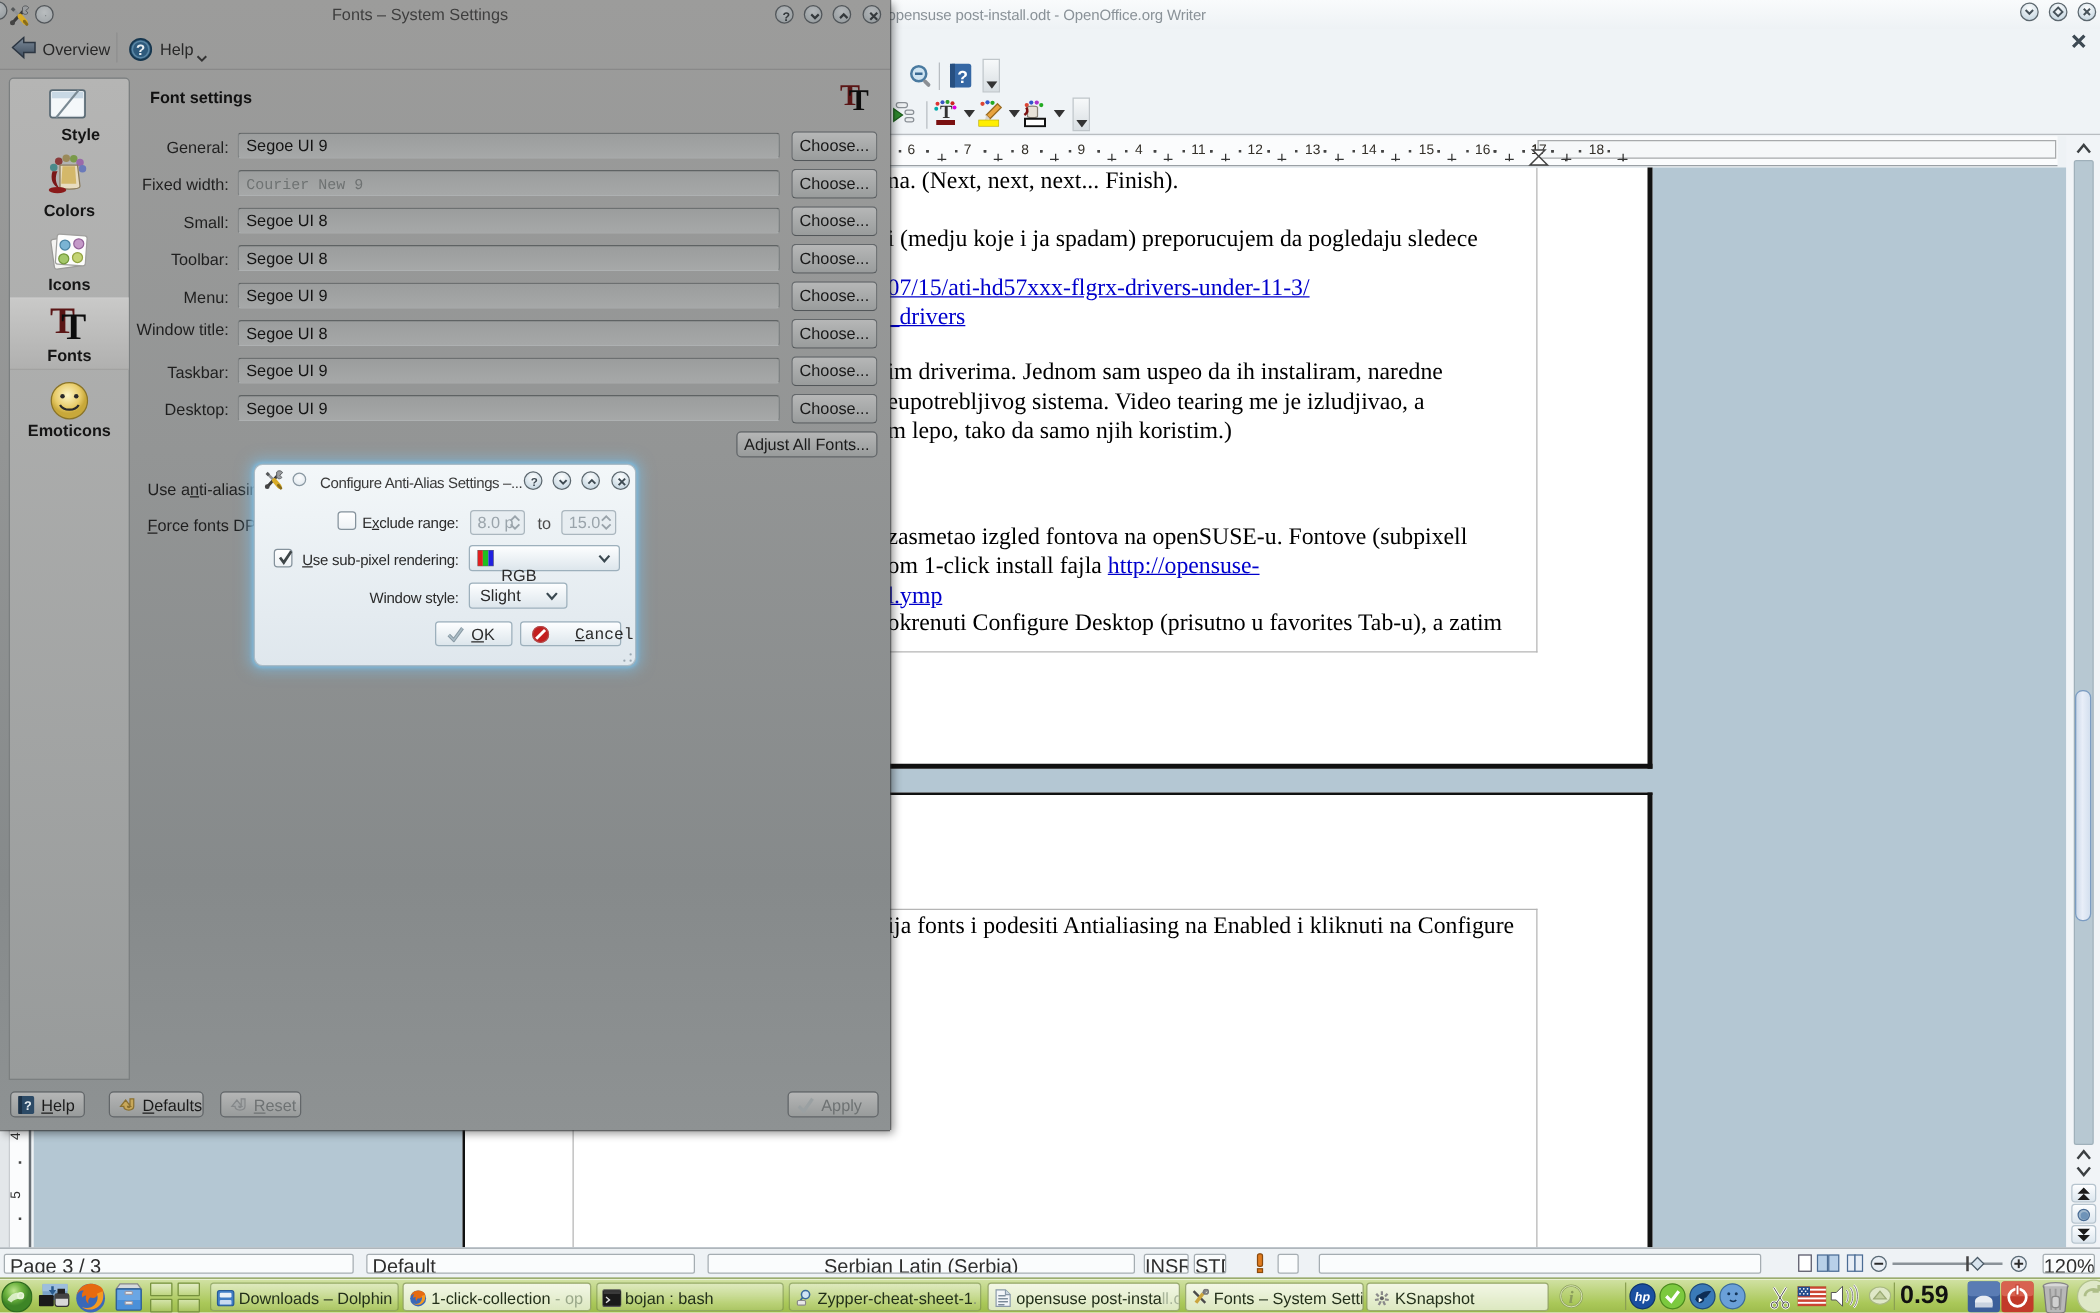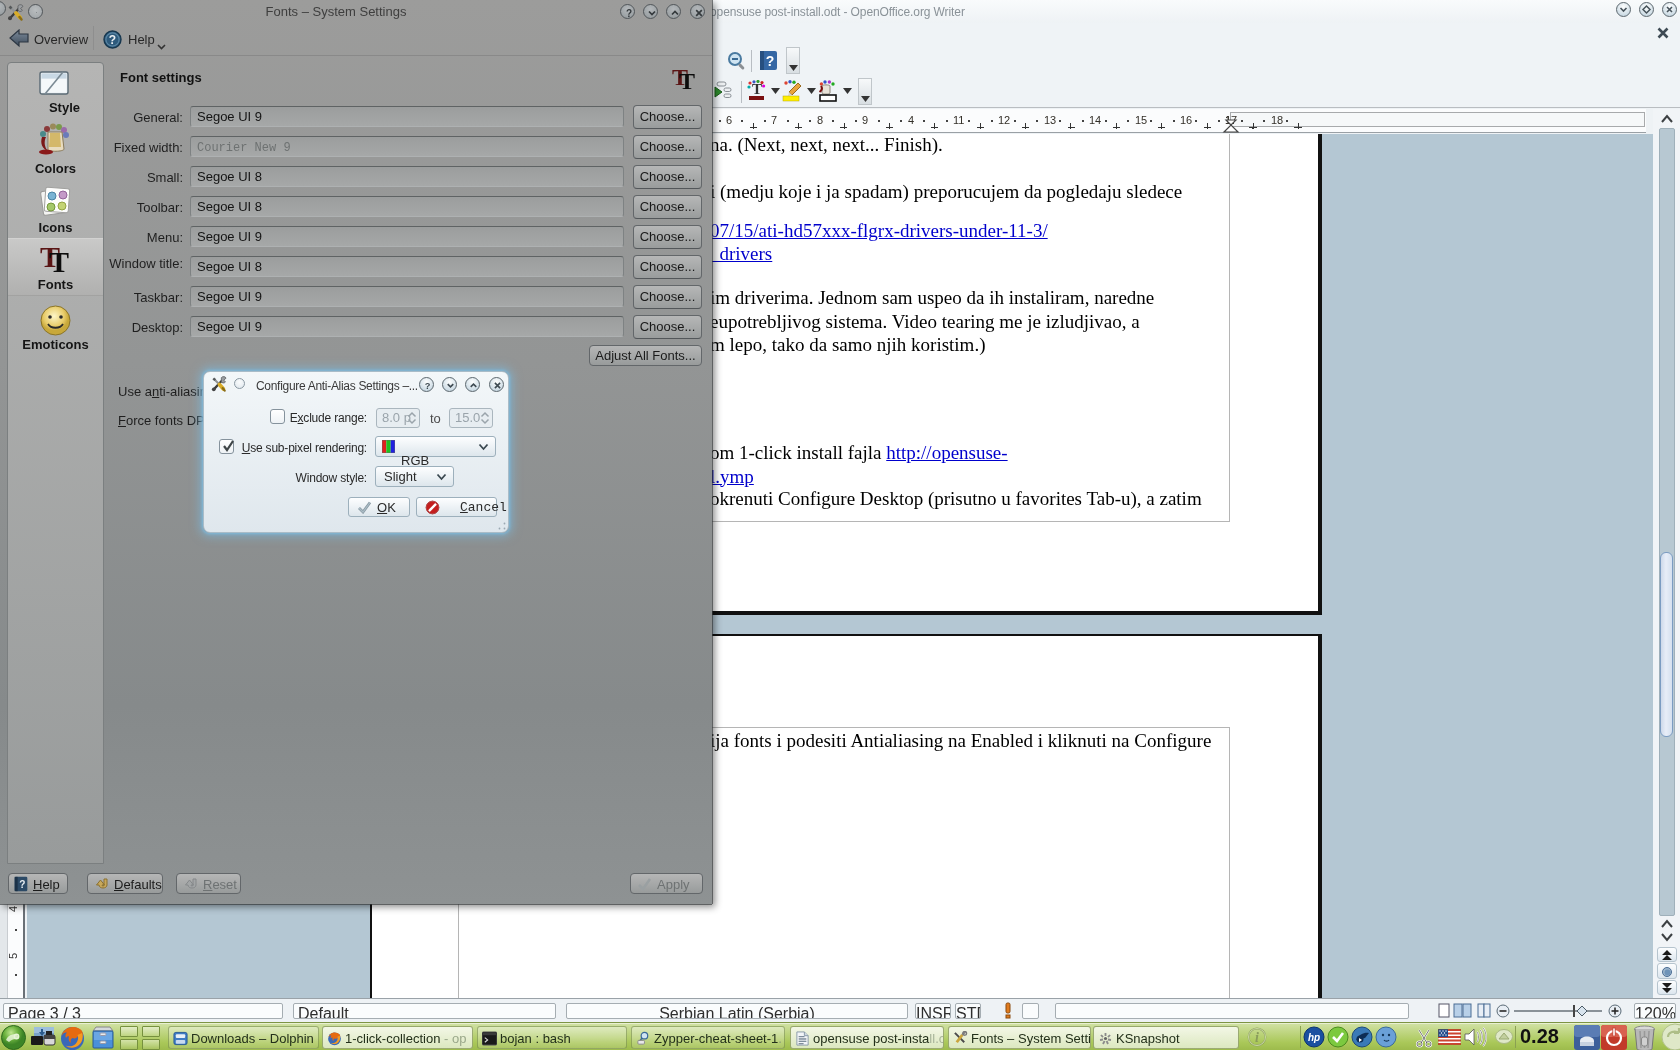--- a/index.html
+++ b/index.html
@@ -253,20 +253,21 @@
   <div class="page" style="top:-2px;height:483px;width:952px;border-right:4px solid #111;border-bottom:4px solid #111;"></div>
 
   <div class="page" style="top:500px;height:364px;width:952px;border-right:4px solid #111;border-left:2px solid #111;border-top:2px solid #111;"></div>
   <div class="serif" style="left:683px;top:-0.5px;">na. (Next, next, next... Finish).</div>
 <div class="serif" style="left:683px;top:46.5px;">i (medju koje i ja spadam) preporucujem da pogledaju sledece</div>
 <div class="serif" style="left:683px;top:85.5px;"><a>07/15/ati-hd57xxx-flgrx-drivers-under-11-3/</a></div>
 <div class="serif" style="left:683px;top:109.0px;"><a>_drivers</a></div>
 <div class="serif" style="left:683px;top:153.0px;">im driverima. Jednom sam uspeo da ih instaliram, naredne</div>
 <div class="serif" style="left:683px;top:176.5px;">eupotrebljivog sistema. Video tearing me je izludjivao, a</div>
 <div class="serif" style="left:683px;top:200.0px;">m lepo, tako da samo njih koristim.)</div>
+<div class="serif" style="left:683px;top:284.5px;">zasmetao izgled fontova na openSUSE-u. Fontove (subpixell</div>
 <div class="serif" style="left:683px;top:308.0px;">om 1-click install fajla <a>http://opensuse-</a></div>
 <div class="serif" style="left:683px;top:331.5px;"><a>l.ymp</a></div>
 <div class="serif" style="left:683px;top:595.5px;">ija fonts i podesiti Antialiasing na Enabled i kliknuti na Configure</div>
 <div class="serif" style="left:683px;top:354.0px;">okrenuti Configure Desktop (prisutno u favorites Tab-u), a zatim</div>
 <div class="fline" style="left:1202px;top:0px;width:1px;height:388px;"></div>
 <div class="fline" style="left:431px;top:387px;width:772px;height:1px;"></div>
 <div class="fline" style="left:431px;top:593px;width:772px;height:1px;"></div>
 <div class="fline" style="left:431px;top:593px;width:1px;height:271px;"></div>
 <div class="fline" style="left:1202px;top:593px;width:1px;height:271px;"></div>
  </div>
@@ -510,21 +511,21 @@
         <path d="M14 6 C16 8 16 14 14 16"></path>
         <path d="M17 4 C20 7 20 15 17 18"></path>
         <path d="M20 2 C24 6 24 16 20 20"></path>
       </g>
     </svg>
 <svg style="position:absolute;left:1495px;top:6px" width="18" height="15" viewBox="0 0 18 15">
       <ellipse cx="9" cy="7.5" rx="8.5" ry="7" fill="#dfe8c8" stroke="#a8b882"></ellipse>
       <path d="M4 10 L9 4 L14 10 Z" fill="#c2cf9e" stroke="#9aaa74"></path>
     </svg>
 <div style="position:absolute;left:1515px;top:3px;width:1px;height:22px;background:#8aa052;"></div>
-<div style="position:absolute;left:1520px;top:2px;width:42px;font-size:20px;font-weight:bold;color:#111;">0.28</div>
+<div style="position:absolute;left:1520px;top:2px;width:42px;font-size:20px;font-weight:bold;color:#111;">0.59</div>
 <svg style="position:absolute;left:1574px;top:2px" width="26" height="25" viewBox="0 0 26 25">
       <rect x="0" y="0" width="26" height="25" rx="3" fill="#3c5f9a"></rect>
       <rect x="0" y="0" width="26" height="12" rx="3" fill="#5a7cb4"></rect>
       <path d="M6 16 C6 10 20 10 20 16 L20 20 L6 20 Z" fill="#e8ecf2"></path>
       <rect x="6" y="17" width="14" height="4" fill="#c8d2e0"></rect>
     </svg>
 <svg style="position:absolute;left:1601px;top:2px" width="26" height="25" viewBox="0 0 26 25">
       <rect x="0" y="0" width="26" height="25" rx="3" fill="#c23a2a"></rect>
       <rect x="0" y="0" width="26" height="12" rx="3" fill="#d86250"></rect>
       <circle cx="13" cy="13" r="7" fill="none" stroke="#fff" stroke-width="2.2"></circle>

